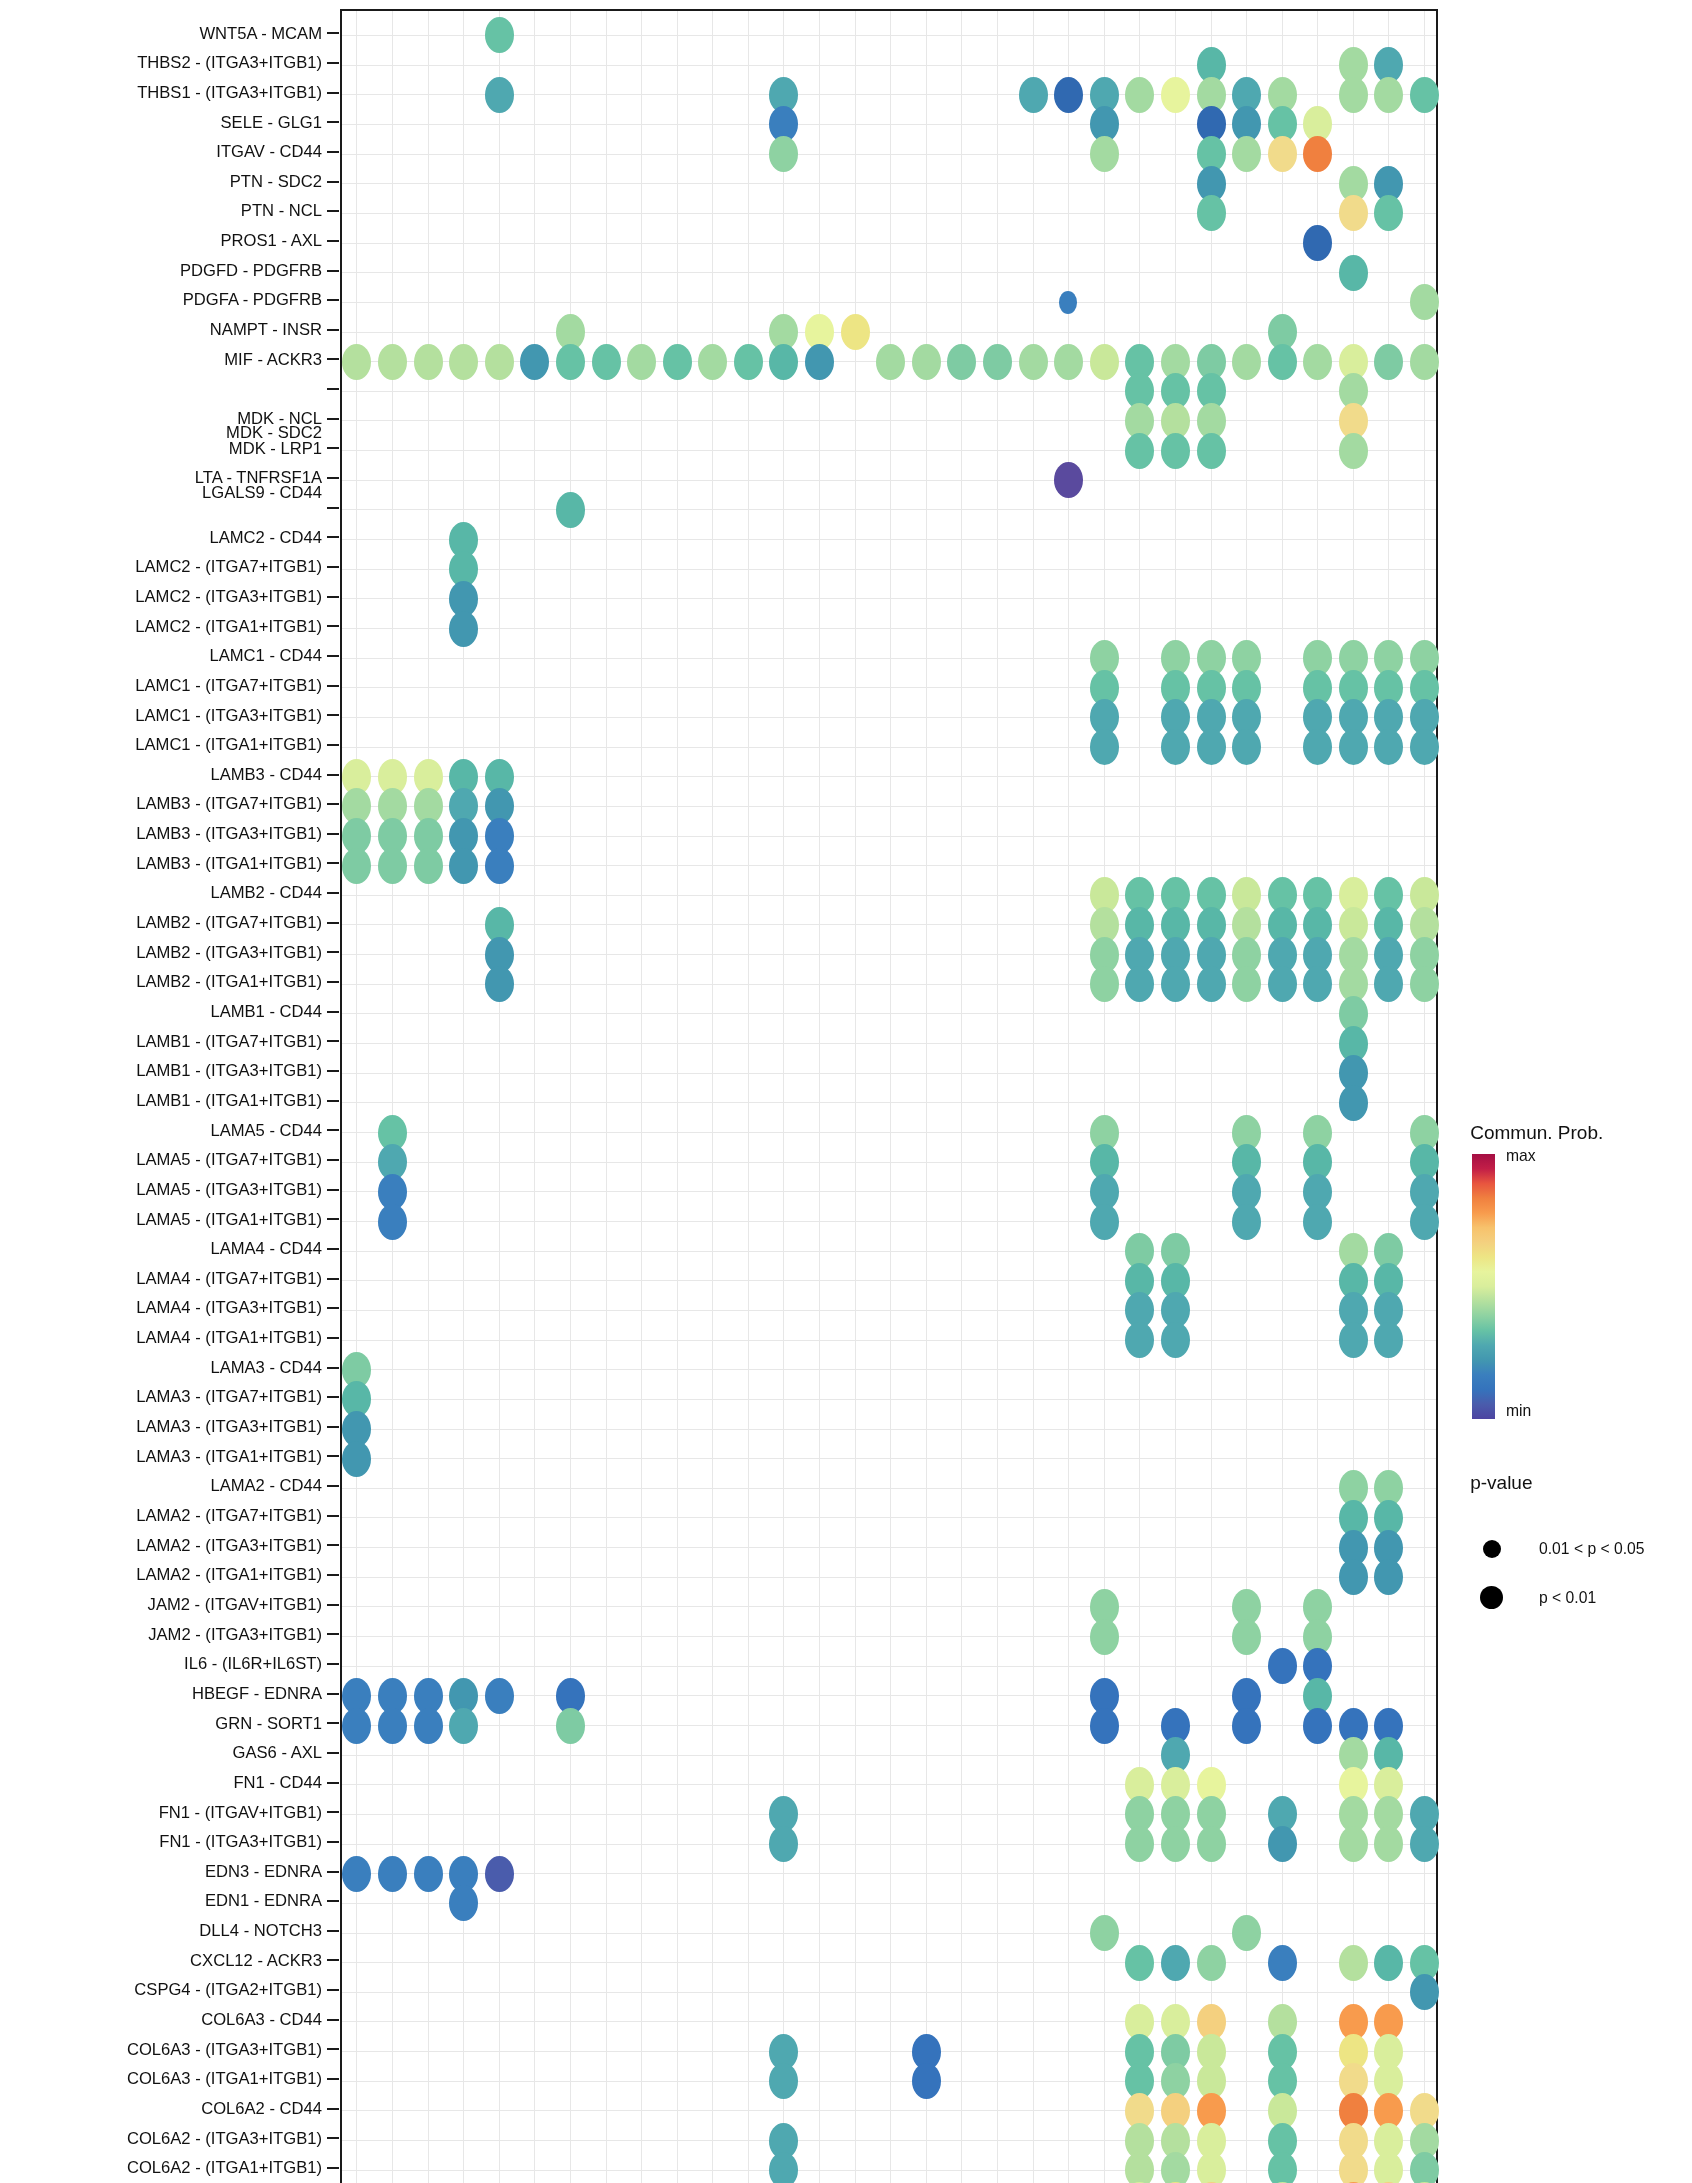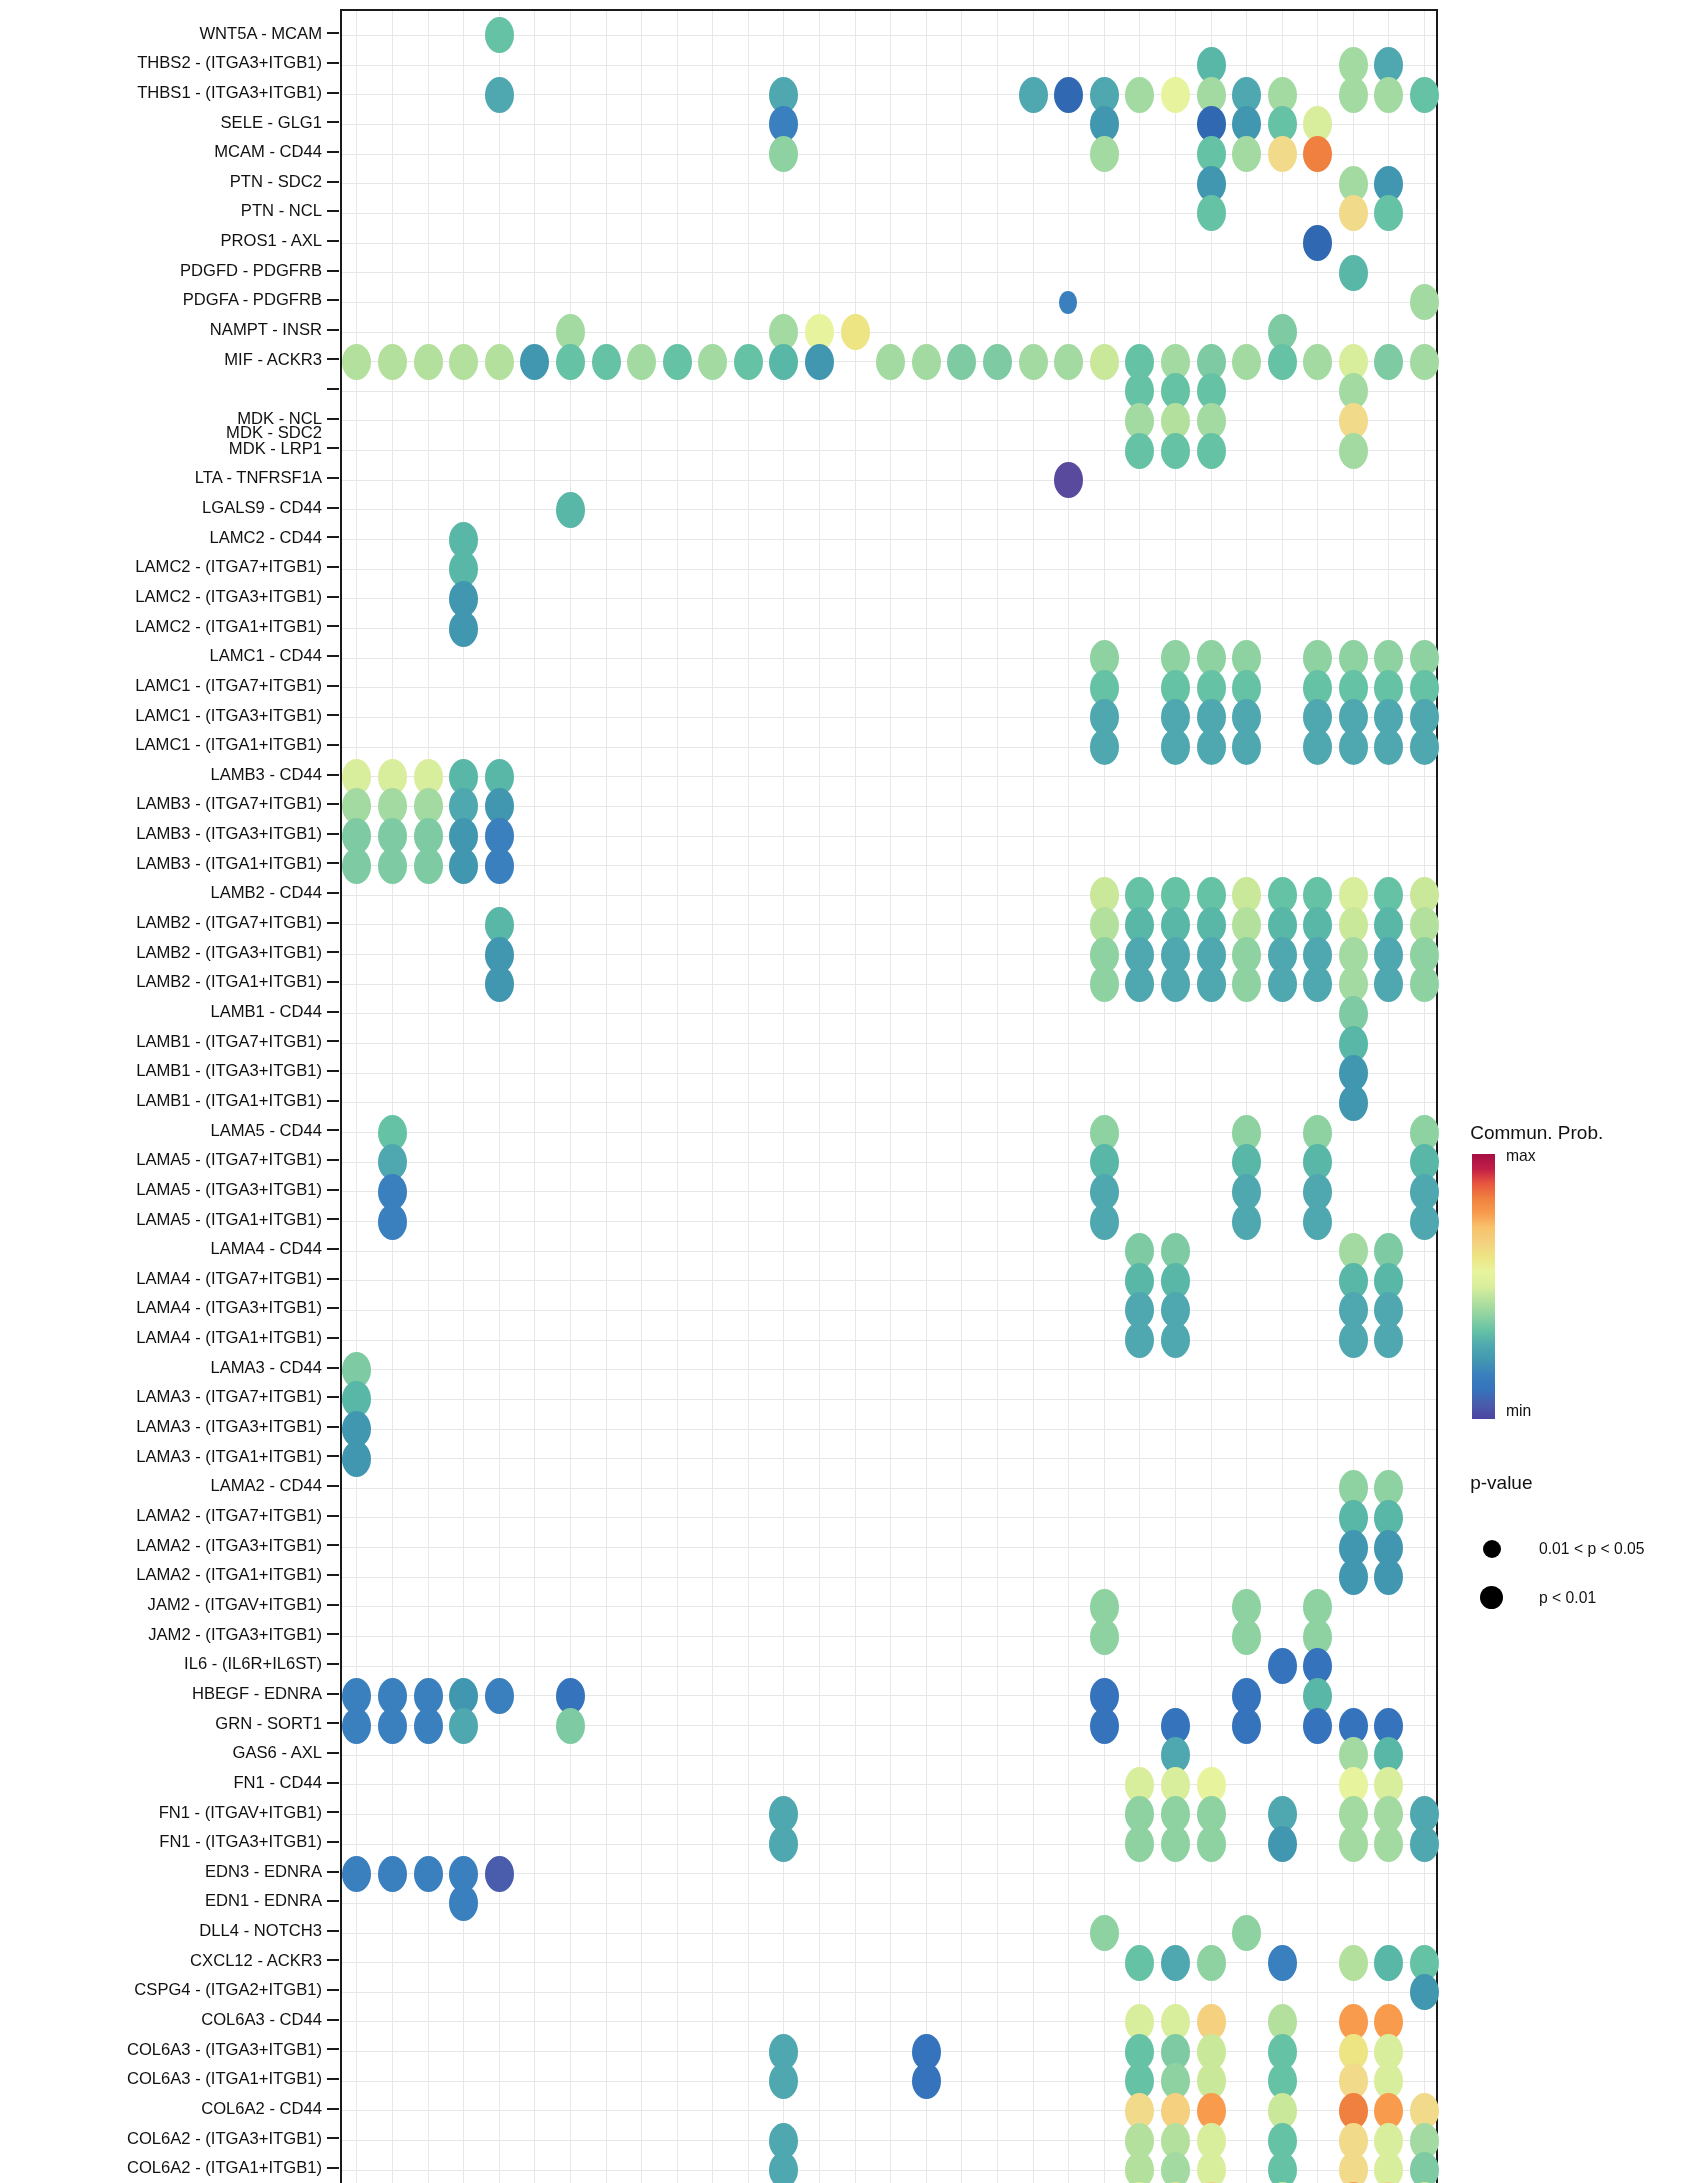--- a/index.html
+++ b/index.html
@@ -23,33 +23,33 @@
 </style>
 </head>
 <body>
 
 <div id="figure">
   <div id="ylabs">
       <div class="ylab" style="right: 1370px; top: 23.6px;">WNT5A - MCAM</div>
       <div class="ylab" style="right: 1370px; top: 53px;">THBS2 - (ITGA3+ITGB1)</div>
       <div class="ylab" style="right: 1370px; top: 83px;">THBS1 - (ITGA3+ITGB1)</div>
       <div class="ylab" style="right: 1370px; top: 113px;">SELE - GLG1</div>
-      <div class="ylab" style="right: 1370px; top: 142px;">MCAM - CD44</div>
+      <div class="ylab" style="right: 1370px; top: 142px;">ITGAV - CD44</div>
       <div class="ylab" style="right: 1370px; top: 172px;">PTN - SDC2</div>
       <div class="ylab" style="right: 1370px; top: 201px;">PTN - NCL</div>
       <div class="ylab" style="right: 1370px; top: 231px;">PROS1 - AXL</div>
       <div class="ylab" style="right: 1370px; top: 261px;">PDGFD - PDGFRB</div>
       <div class="ylab" style="right: 1370px; top: 290px;">PDGFA - PDGFRB</div>
       <div class="ylab" style="right: 1370px; top: 320px;">NAMPT - INSR</div>
       <div class="ylab" style="right: 1370px; top: 350px;">MIF - ACKR3</div>
       <div class="ylab" style="right: 1370px; top: 379px; margin-top: 44px;">MDK - SDC2</div>
       <div class="ylab" style="right: 1370px; top: 409px;">MDK - NCL</div>
       <div class="ylab" style="right: 1370px; top: 439px;">MDK - LRP1</div>
       <div class="ylab" style="right: 1370px; top: 468px;">LTA - TNFRSF1A</div>
-      <div class="ylab" style="right: 1370px; top: 498px;">LGALS9 - CD44</div>
+      <div class="ylab" style="right: 1370px; top: 483px;">LGALS9 - CD44</div>
       <div class="ylab" style="right: 1370px; top: 528px;">LAMC2 - CD44</div>
       <div class="ylab" style="right: 1370px; top: 557px;">LAMC2 - (ITGA7+ITGB1)</div>
       <div class="ylab" style="right: 1370px; top: 587px;">LAMC2 - (ITGA3+ITGB1)</div>
       <div class="ylab" style="right: 1370px; top: 617px;">LAMC2 - (ITGA1+ITGB1)</div>
       <div class="ylab" style="right: 1370px; top: 646px;">LAMC1 - CD44</div>
       <div class="ylab" style="right: 1370px; top: 676px;">LAMC1 - (ITGA7+ITGB1)</div>
       <div class="ylab" style="right: 1370px; top: 706px;">LAMC1 - (ITGA3+ITGB1)</div>
       <div class="ylab" style="right: 1370px; top: 735px;">LAMC1 - (ITGA1+ITGB1)</div>
       <div class="ylab" style="right: 1370px; top: 765px;">LAMB3 - CD44</div>
       <div class="ylab" style="right: 1370px; top: 794px;">LAMB3 - (ITGA7+ITGB1)</div>

